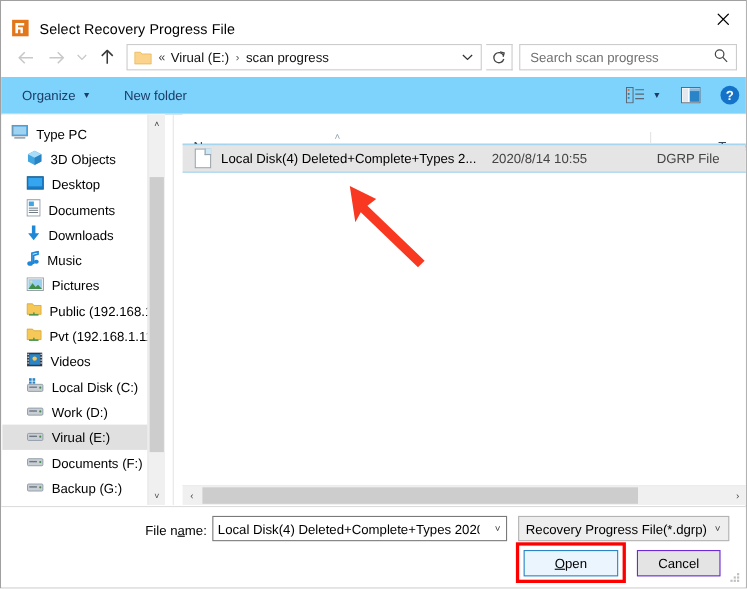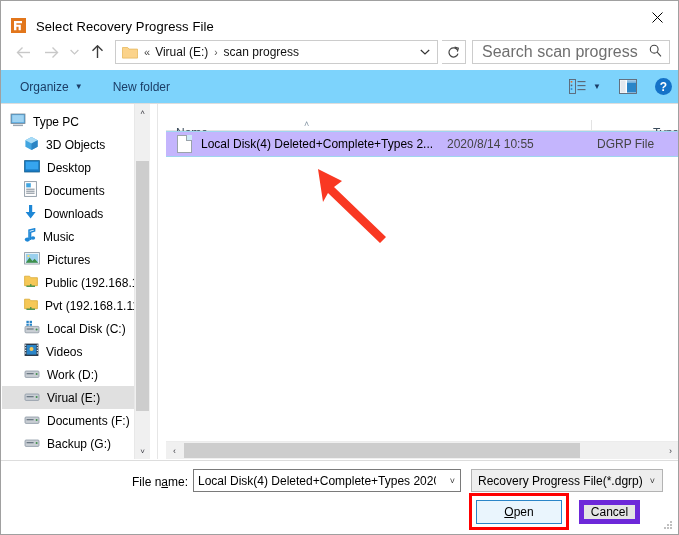--- a/index.html
+++ b/index.html
@@ -122,21 +122,21 @@
     display: flex;
     align-items: center;
     position: relative;
   }
   .search-input {
     border: none; outline: none;
     background: transparent;
     margin-left: 7px;
     width: 160px;
     font-family: "Liberation Sans", sans-serif;
-    font-size: 16px;
+    font-size: 12px;
     color: #333;
   }
   .search-input::placeholder { color: #6f6f6f; opacity: 1; }
   .search-icon {
     position: absolute; right: 7px; top: 50%;
     transform: translateY(-50%);
     color: #444;
   }
 
   
@@ -256,21 +256,21 @@
     left: 138px; top: -1px;
     font-size: 9px;
     color: #8a9aa8;
   }
 
   .file-row {
     position: relative;
     height: 26px;
     display: flex;
     align-items: center;
-    background: #c4b5fd;
+    background: #e5e5e5;
     border-top: 1px solid #9fd5ef;
     border-bottom: 1px solid #9fd5ef;
     box-sizing: border-box;
   }
   .file-icon {
     width: 13px; height: 16px;
     margin-left: 11px;
     background: #ffffff;
     border: 1px solid #9aa3ab;
     position: relative;
@@ -405,23 +405,23 @@
   }
   .btn-open {
     left: 475px; top: 499px;
     width: 86px;
     background: #eaf5fd;
     border: 1px solid #2a85c8;
   }
   .btn-open u { text-decoration: underline; }
   .btn-cancel {
     left: 578px; top: 499px;
-    width: 61px;
+    width: 76px;
     background: #e4e4e4;
-    border: 5px solid #6d28d9;
+    border: 1px solid #6d28d9;
   }
   .grip {
     position: absolute;
     right: 4px; bottom: 3px;
     width: 11px; height: 11px;
   }
   .grip i {
     position: absolute;
     width: 2px; height: 2px;
     background: #c0c0c0;
@@ -620,52 +620,52 @@
         </div>
         <div class="nav-row">
           <span class="ni" style="margin-left: 22px;"><svg width="14" height="15" viewBox="0 0 14 15">
               <path d="M0.6 2.2 h5 l1.2 1.5 h6.6 v8 h-12.8 z" fill="#f6c857" stroke="#d9a933" stroke-width="0.8"></path>
               <rect x="2.4" y="11.6" width="8.6" height="1.3" fill="#3f8f4a"></rect>
               <rect x="6.2" y="10" width="1.2" height="2" fill="#3f8f4a"></rect>
             </svg></span>
           <span class="nlabel">Pvt (192.168.1.11</span>
         </div>
         <div class="nav-row">
-          <span class="ni" style="margin-left: 22px;"><svg width="16" height="14" viewBox="0 0 16 14">
-              <rect x="1" y="6.4" width="14" height="6.4" rx="1" fill="#c9ced4" stroke="#8b97a3" stroke-width="0.8"></rect>
-              <rect x="2.6" y="8.4" width="7" height="1.2" fill="#6b7884"></rect>
-              <circle cx="12.6" cy="9.4" r="1" fill="#3f8f4a"></circle>
-              <g fill="#2a85c8">
-                <rect x="2.4" y="0.8" width="2.4" height="2.4"></rect>
-                <rect x="5.6" y="0.8" width="2.4" height="2.4"></rect>
-                <rect x="2.4" y="3.8" width="2.4" height="2"></rect>
-                <rect x="5.6" y="3.8" width="2.4" height="2"></rect>
-              </g>
-            </svg></span>
-          <span class="nlabel">Local Disk (C:)</span>
-        </div>
-        <div class="nav-row">
           <span class="ni" style="margin-left: 22px;"><svg width="15" height="14" viewBox="0 0 15 14">
               <rect x="0.6" y="0.6" width="13.8" height="12.4" fill="#2b3a4a"></rect>
               <rect x="2.6" y="2" width="9.8" height="9.6" fill="#2a85c8"></rect>
               <circle cx="7.5" cy="6" r="2" fill="#f6c857"></circle>
               <g fill="#e8eef4">
                 <rect x="1" y="1.6" width="1.2" height="1.2"></rect>
                 <rect x="1" y="4.2" width="1.2" height="1.2"></rect>
                 <rect x="1" y="6.8" width="1.2" height="1.2"></rect>
                 <rect x="1" y="9.4" width="1.2" height="1.2"></rect>
                 <rect x="12.8" y="1.6" width="1.2" height="1.2"></rect>
                 <rect x="12.8" y="4.2" width="1.2" height="1.2"></rect>
                 <rect x="12.8" y="6.8" width="1.2" height="1.2"></rect>
                 <rect x="12.8" y="9.4" width="1.2" height="1.2"></rect>
               </g>
             </svg></span>
           <span class="nlabel">Videos</span>
         </div>
         <div class="nav-row">
+          <span class="ni" style="margin-left: 22px;"><svg width="16" height="14" viewBox="0 0 16 14">
+              <rect x="1" y="6.4" width="14" height="6.4" rx="1" fill="#c9ced4" stroke="#8b97a3" stroke-width="0.8"></rect>
+              <rect x="2.6" y="8.4" width="7" height="1.2" fill="#6b7884"></rect>
+              <circle cx="12.6" cy="9.4" r="1" fill="#3f8f4a"></circle>
+              <g fill="#2a85c8">
+                <rect x="2.4" y="0.8" width="2.4" height="2.4"></rect>
+                <rect x="5.6" y="0.8" width="2.4" height="2.4"></rect>
+                <rect x="2.4" y="3.8" width="2.4" height="2"></rect>
+                <rect x="5.6" y="3.8" width="2.4" height="2"></rect>
+              </g>
+            </svg></span>
+          <span class="nlabel">Local Disk (C:)</span>
+        </div>
+        <div class="nav-row">
           <span class="ni" style="margin-left: 22px;"><svg width="16" height="11" viewBox="0 0 16 11">
               <rect x="1" y="3" width="14" height="6.4" rx="1" fill="#c9ced4" stroke="#8b97a3" stroke-width="0.8"></rect>
               <rect x="2.6" y="5" width="7" height="1.3" fill="#6b7884"></rect>
               <circle cx="12.6" cy="6" r="1" fill="#3f8f4a"></circle>
             </svg></span>
           <span class="nlabel">Work (D:)</span>
         </div>
         <div class="nav-row selected">
           <span class="ni" style="margin-left: 22px;"><svg width="16" height="11" viewBox="0 0 16 11">
               <rect x="1" y="3" width="14" height="6.4" rx="1" fill="#c9ced4" stroke="#8b97a3" stroke-width="0.8"></rect>

